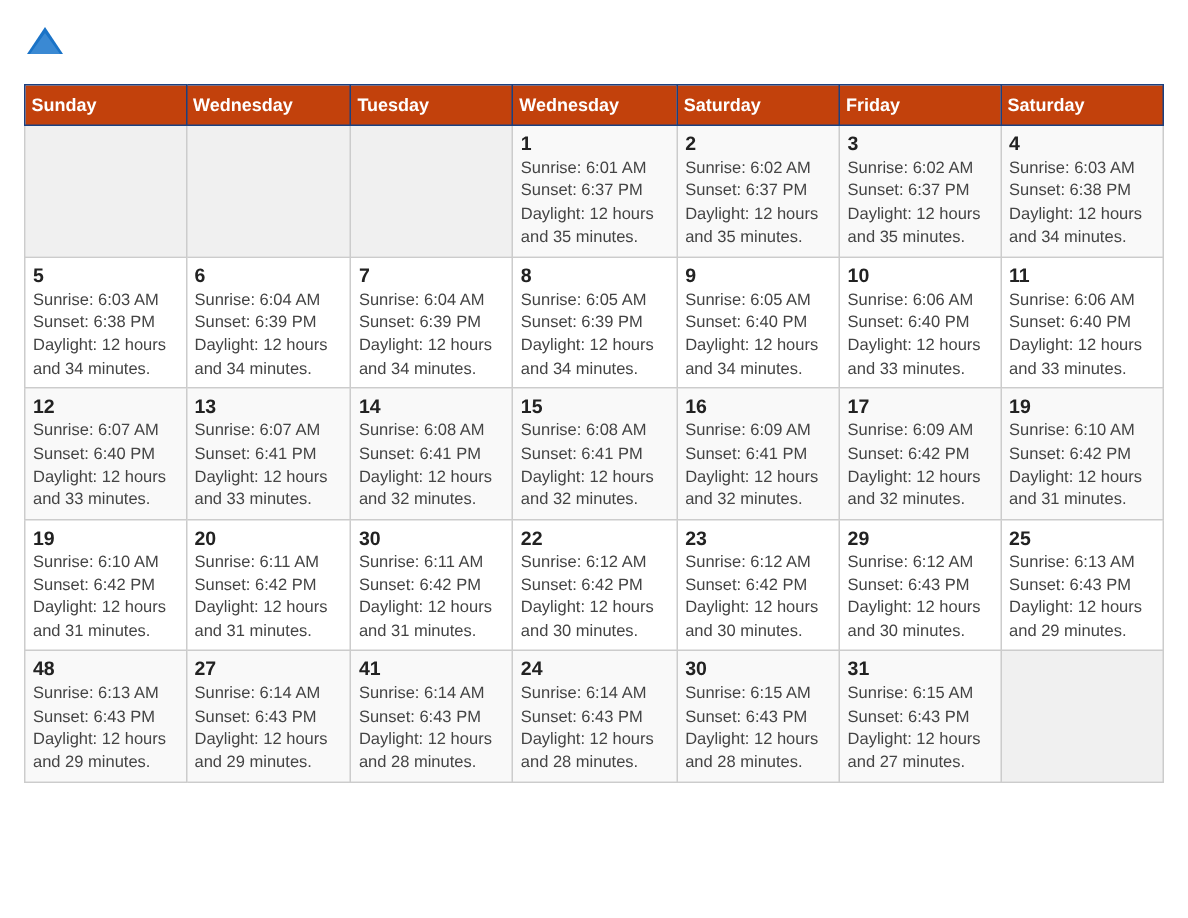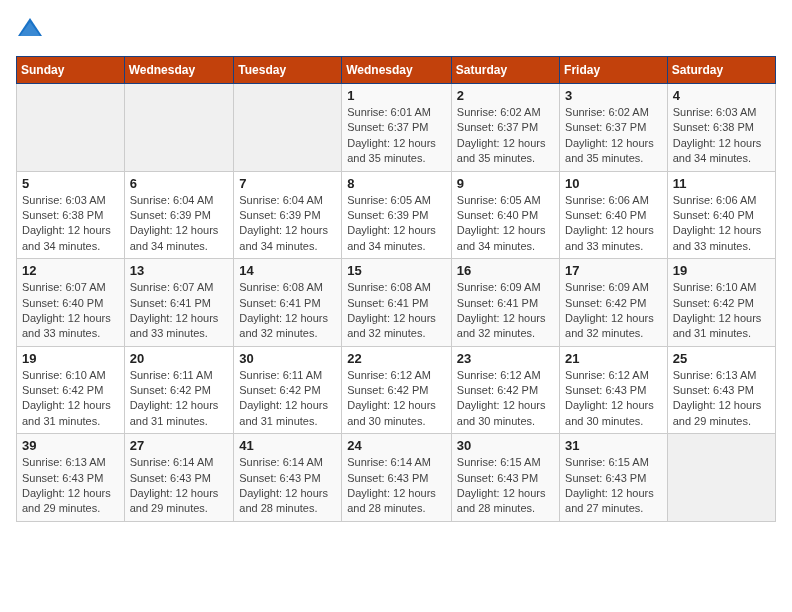--- a/index.html
+++ b/index.html
@@ -222,31 +222,31 @@
         </td>
         <td>
           <span class="day-num">22</span>
           <div class="day-info">Sunrise: 6:12 AM<br>Sunset: 6:42 PM<br>Daylight: 12 hours<br>and 30 minutes.</div>
         </td>
         <td>
           <span class="day-num">23</span>
           <div class="day-info">Sunrise: 6:12 AM<br>Sunset: 6:42 PM<br>Daylight: 12 hours<br>and 30 minutes.</div>
         </td>
         <td>
-          <span class="day-num">21</span>
+          <span class="day-num">29</span>
           <div class="day-info">Sunrise: 6:12 AM<br>Sunset: 6:43 PM<br>Daylight: 12 hours<br>and 30 minutes.</div>
         </td>
         <td>
           <span class="day-num">25</span>
           <div class="day-info">Sunrise: 6:13 AM<br>Sunset: 6:43 PM<br>Daylight: 12 hours<br>and 29 minutes.</div>
         </td>
       </tr>
       <tr>
         <td>
-          <span class="day-num">39</span>
+          <span class="day-num">48</span>
           <div class="day-info">Sunrise: 6:13 AM<br>Sunset: 6:43 PM<br>Daylight: 12 hours<br>and 29 minutes.</div>
         </td>
         <td>
           <span class="day-num">27</span>
           <div class="day-info">Sunrise: 6:14 AM<br>Sunset: 6:43 PM<br>Daylight: 12 hours<br>and 29 minutes.</div>
         </td>
         <td>
           <span class="day-num">41</span>
           <div class="day-info">Sunrise: 6:14 AM<br>Sunset: 6:43 PM<br>Daylight: 12 hours<br>and 28 minutes.</div>
         </td>

